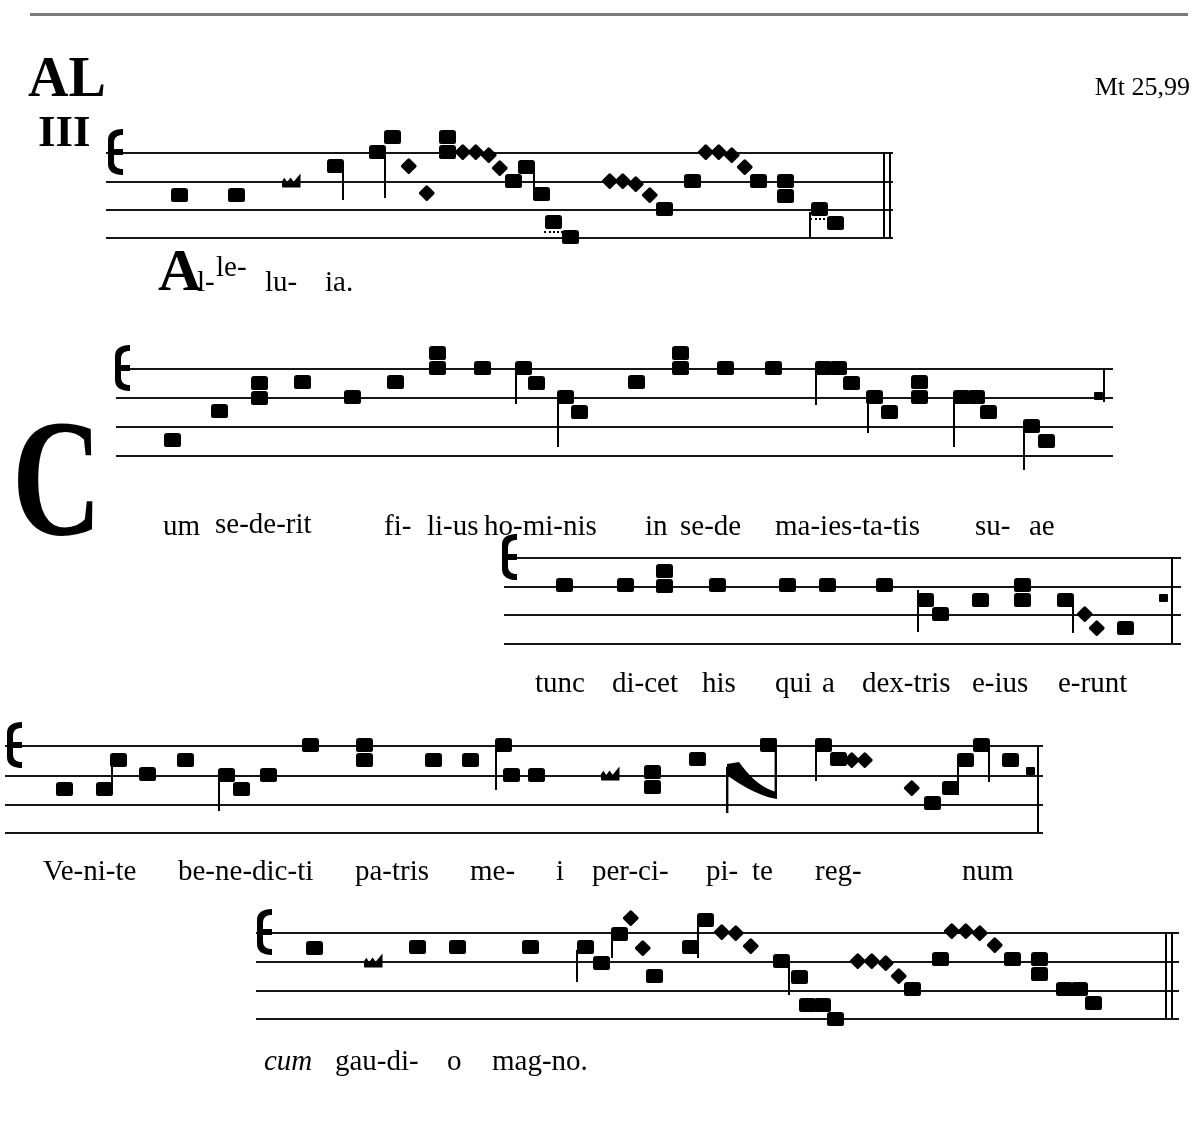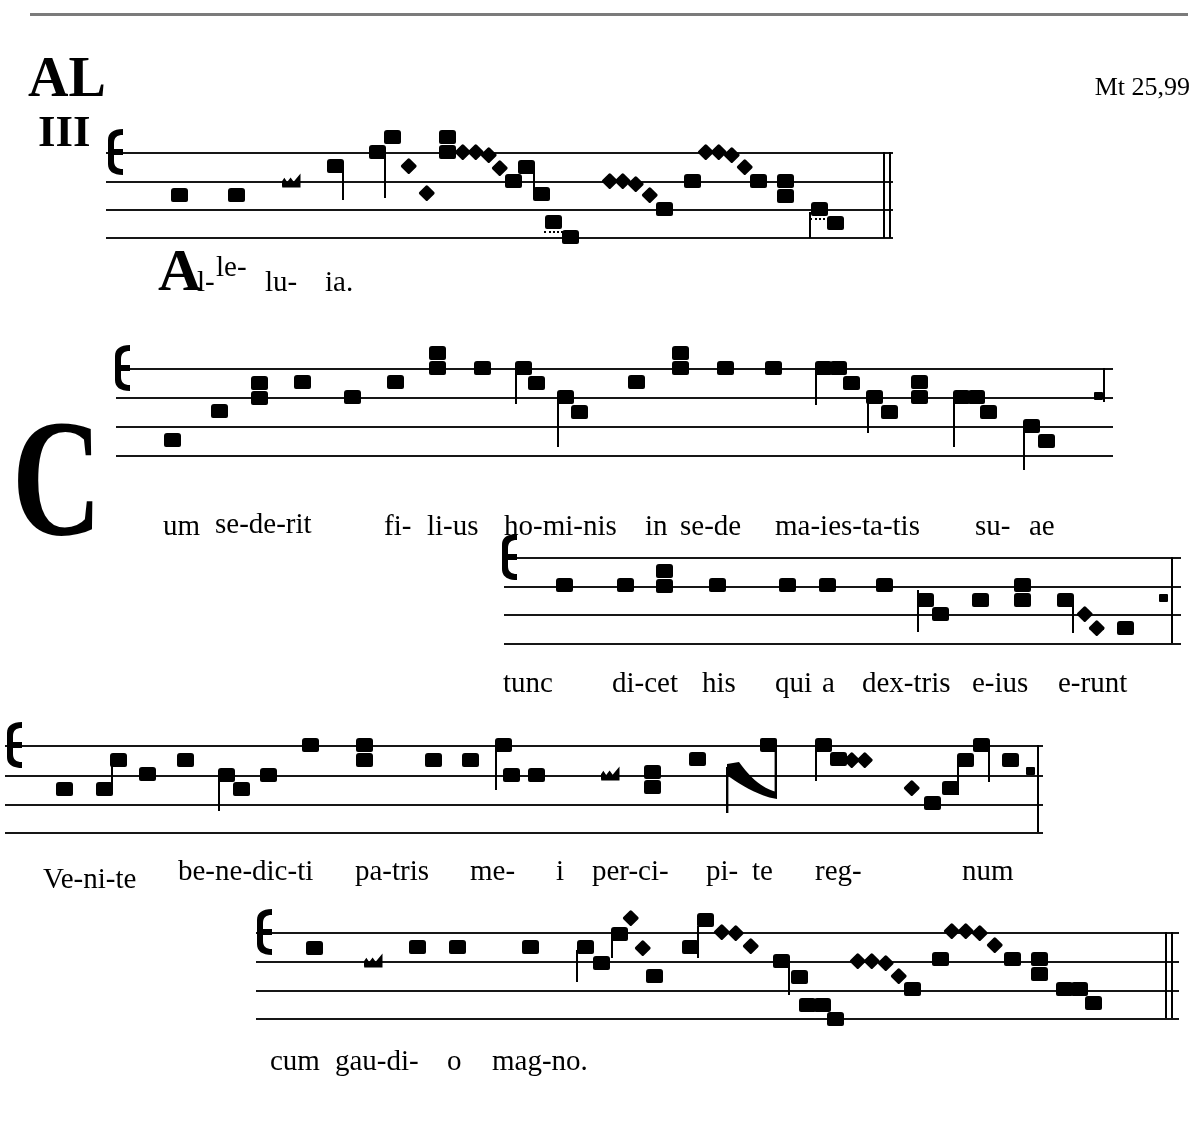--- a/index.html
+++ b/index.html
@@ -135,21 +135,21 @@
       <div class="np" style="left: 979.5px; top: 405px;"></div>
       <div class="nstem" style="left: 1022.9px; top: 430px; height: 40px;"></div>
       <div class="np" style="left: 1022.5px; top: 419px;"></div>
       <div class="np" style="left: 1037.5px; top: 434px;"></div>
       <div class="nstem" style="left: 1102.9px; top: 368px; height: 34px;"></div>
       <div class="ncust" style="left: 1093.5px; top: 392px;"></div>
       <div class="lyr" style="left: 163px; top: 511px;">um</div>
       <div class="lyr" style="left: 215px; top: 509px;">se-de-rit</div>
       <div class="lyr" style="left: 384px; top: 511px;">fi-</div>
       <div class="lyr" style="left: 427px; top: 511px;">li-us</div>
-      <div class="lyr" style="left: 504px; top: 511px; text-align: right;">ho-mi-nis</div>
+      <div class="lyr" style="left: 484px; top: 511px; text-align: right;">ho-mi-nis</div>
       <div class="lyr" style="left: 645px; top: 511px;">in</div>
       <div class="lyr" style="left: 680px; top: 511px;">se-de</div>
       <div class="lyr" style="left: 775px; top: 511px;">ma-ies-ta-tis</div>
       <div class="lyr" style="left: 975px; top: 511px;">su-</div>
       <div class="lyr" style="left: 1029px; top: 511px;">ae</div>
       <div class="sline" style="left: 504px; top: 557px; width: 677px;"></div>
       <div class="sline" style="left: 504px; top: 586px; width: 677px;"></div>
       <div class="sline" style="left: 504px; top: 614px; width: 677px;"></div>
       <div class="sline" style="left: 504px; top: 643px; width: 677px;"></div>
       <div class="clef" style="left: 502px; top: 534px;">
@@ -171,21 +171,21 @@
       <div class="np" style="left: 971.5px; top: 593px;"></div>
       <div class="np" style="left: 1013.5px; top: 578px;"></div>
       <div class="np" style="left: 1013.5px; top: 593px;"></div>
       <div class="np" style="left: 1056.5px; top: 593px;"></div>
       <div class="nstem" style="left: 1071.9px; top: 604px; height: 29px;"></div>
       <div class="nd" style="left: 1079.2px; top: 608.2px;"></div>
       <div class="nd" style="left: 1091.2px; top: 622.2px;"></div>
       <div class="np" style="left: 1116.5px; top: 621px;"></div>
       <div class="ncust" style="left: 1158.5px; top: 594px;"></div>
       <div class="nbar" style="left: 1170.75px; top: 557px; height: 86px;"></div>
-      <div class="lyr" style="left: 503px; top: 668px;">tunc</div>
+      <div class="lyr" style="left: 535px; top: 668px;">tunc</div>
       <div class="lyr" style="left: 612px; top: 668px;">di-cet</div>
       <div class="lyr" style="left: 702px; top: 668px;">his</div>
       <div class="lyr" style="left: 775px; top: 668px;">qui</div>
       <div class="lyr" style="left: 822px; top: 668px;">a</div>
       <div class="lyr" style="left: 862px; top: 668px;">dex-tris</div>
       <div class="lyr" style="left: 972px; top: 668px;">e-ius</div>
       <div class="lyr" style="left: 1058px; top: 668px;">e-runt</div>
       <div class="sline" style="left: 5px; top: 745px; width: 1038px;"></div>
       <div class="sline" style="left: 5px; top: 775px; width: 1038px;"></div>
       <div class="sline" style="left: 5px; top: 804px; width: 1038px;"></div>
@@ -234,21 +234,21 @@
       <div class="nd" style="left: 906.2px; top: 782.2px;"></div>
       <div class="np" style="left: 923.5px; top: 796px;"></div>
       <div class="np" style="left: 941.5px; top: 781px;"></div>
       <div class="nstem" style="left: 956.9px; top: 763px; height: 32px;"></div>
       <div class="np" style="left: 956.5px; top: 753px;"></div>
       <div class="np" style="left: 972.5px; top: 738px;"></div>
       <div class="nstem" style="left: 987.9px; top: 750px; height: 32px;"></div>
       <div class="np" style="left: 1001.5px; top: 753px;"></div>
       <div class="ncust" style="left: 1025.5px; top: 767px;"></div>
       <div class="nbar" style="left: 1036.75px; top: 745px; height: 87px;"></div>
-      <div class="lyr" style="left: 43px; top: 856px; margin-top: 8px;">Ve-ni-te</div>
+      <div class="lyr" style="left: 43px; top: 856px;">Ve-ni-te</div>
       <div class="lyr" style="left: 178px; top: 856px;">be-ne-dic-ti</div>
       <div class="lyr" style="left: 355px; top: 856px;">pa-tris</div>
       <div class="lyr" style="left: 470px; top: 856px;">me-</div>
       <div class="lyr" style="left: 556px; top: 856px;">i</div>
       <div class="lyr" style="left: 592px; top: 856px;">per-ci-</div>
       <div class="lyr" style="left: 706px; top: 856px;">pi-</div>
       <div class="lyr" style="left: 752px; top: 856px;">te</div>
       <div class="lyr" style="left: 815px; top: 856px;">reg-</div>
       <div class="lyr" style="left: 962px; top: 856px;">num</div>
       <div class="sline" style="left: 256px; top: 932px; width: 923px;"></div>
@@ -296,18 +296,18 @@
       <div class="nd" style="left: 974.2px; top: 927.2px;"></div>
       <div class="nd" style="left: 989.2px; top: 939.2px;"></div>
       <div class="np" style="left: 1003.5px; top: 952px;"></div>
       <div class="np" style="left: 1030.5px; top: 952px;"></div>
       <div class="np" style="left: 1030.5px; top: 967px;"></div>
       <div class="np" style="left: 1055.5px; top: 982px;"></div>
       <div class="np" style="left: 1070.5px; top: 982px;"></div>
       <div class="np" style="left: 1084.5px; top: 996px;"></div>
       <div class="nbar" style="left: 1164.75px; top: 932px; height: 86px;"></div>
       <div class="nbar" style="left: 1170.75px; top: 932px; height: 86px;"></div>
-      <div class="lyr" style="left: 270px; top: 1046px;">cum</div>
+      <div class="lyr" style="left: 264px; top: 1046px; font-style: italic;">cum</div>
       <div class="lyr" style="left: 335px; top: 1046px;">gau-di-</div>
       <div class="lyr" style="left: 447px; top: 1046px;">o</div>
       <div class="lyr" style="left: 492px; top: 1046px;">mag-no.</div>
     </div>
 </div>
 
 </body></html>

